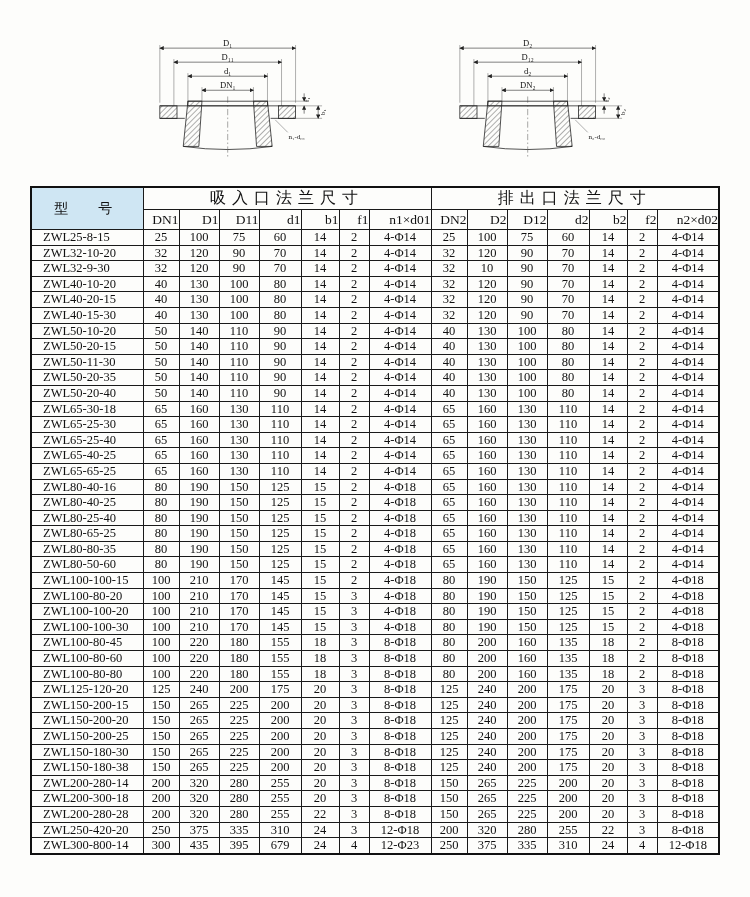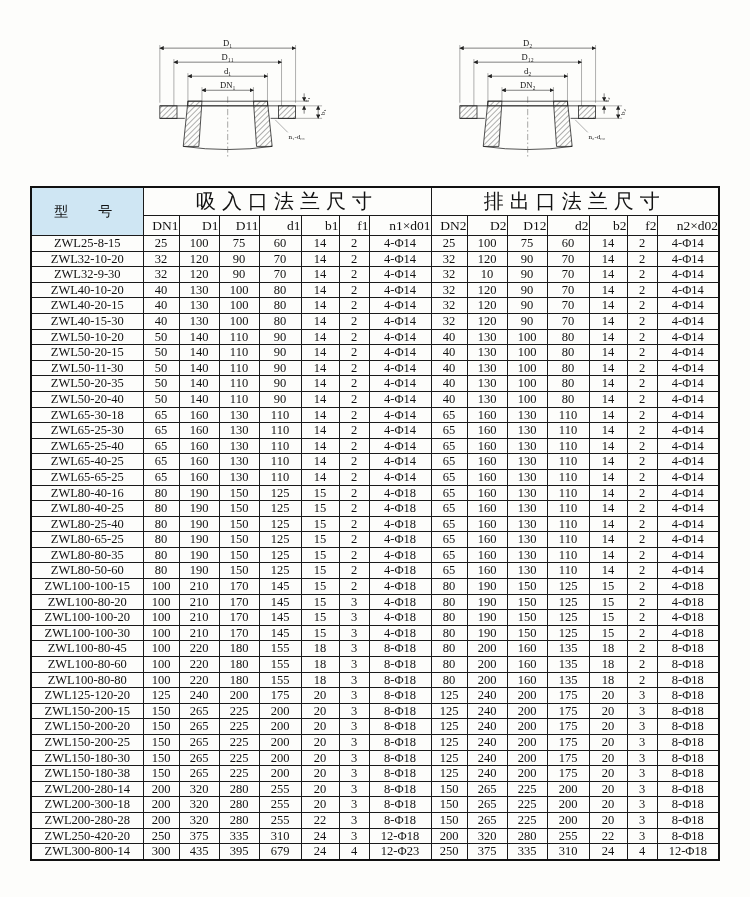--- a/index.html
+++ b/index.html
@@ -17,25 +17,25 @@
   .dim-label-sm{font-size:9px;}
   .geo{stroke:#222;fill:none;stroke-width:1;}
   .dimline{stroke:#333;stroke-width:0.8;fill:none;}
   .extline{stroke:#555;stroke-width:0.6;}
   .ctr{stroke:#444;stroke-width:0.6;stroke-dasharray:8 3 2 3;}
   .hatched{fill:url(#hatchp);stroke:#222;stroke-width:1;}
   .ftable{position:absolute;left:30px;top:186px;border-collapse:collapse;table-layout:fixed;
           width:688px;border:2px solid #111;}
   .ftable th,.ftable td{border:1px solid #1a1a1a;text-align:center;padding:0;overflow:hidden;
           white-space:nowrap;font-weight:normal;}
-  .ftable thead th.group{height:21px;font-size:20px;letter-spacing:6px;margin-left:40px;}
+  .ftable thead th.group{height:21px;font-size:16px;letter-spacing:6px;margin-left:40px;}
   .ftable thead th.model-h{background:#cfe6f3;font-size:14px;letter-spacing:8px;}
   .ftable thead th.sub{height:19px;font-size:13.5px;text-align:right;}
   .ftable tbody td{height:14.6px;line-height:14.6px;font-size:12.5px;}
-  .ftable tbody td.model{text-align:center;padding-left:0;font-size:12.5px;}
+  .ftable tbody td.model{text-align:left;padding-left:11px;font-size:12.5px;}
 </style>
 </head>
 <body>
 
 <div class="page">
 
 
   <svg width="0" height="0" style="position:absolute">
     <defs>
       <pattern id="hatchp" width="5" height="5" patternTransform="rotate(45)" patternUnits="userSpaceOnUse">

